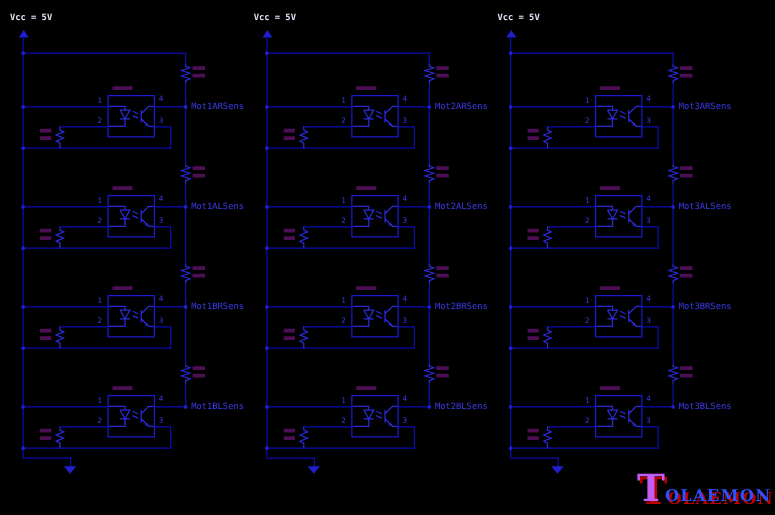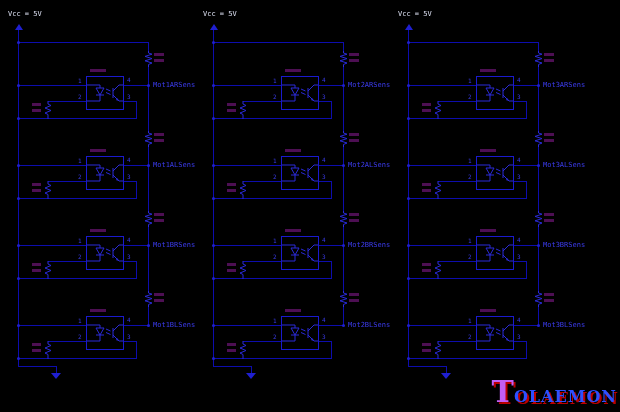--- a/index.html
+++ b/index.html
@@ -19,42 +19,42 @@
   .w-anode{left:10px;top:17px;width:68px}
   .w-cath{left:40px;top:33px;width:38px}
   .w-bottom{left:10px;top:50px;width:119px}
   .w-p3v{left:128px;top:33px;height:18px}
   .w-p3h{left:115px;top:33px;width:14px}
   .w-p4{left:115px;top:17px;width:25px}
   .icbox{position:absolute;left:78px;top:8px;width:36px;height:32px;border:1px solid #1a1ace;}
   .pin{position:absolute;font-size:6px;line-height:6px;color:#3939e6;}
   .pin1{left:70px;top:10px}.pin2{left:70px;top:26px}.pin4{left:119px;top:9px}.pin3{left:119px;top:26px}
   .sens{position:absolute;left:145px;top:13px;font-size:7px;color:#3c3cf0;white-space:nowrap;text-align:right;}
-  .vcc{position:absolute;left:0;top:10px;font-size:7px;color:#dfe3f5;white-space:nowrap;}
+  .vcc{position:absolute;left:0;top:10px;font-size:7px;color:#dfe3f5;white-space:nowrap;font-weight:bold;}
   .res{position:absolute;}
   .rres{left:36px;top:33px}
   .pullup{left:136px;top:-17px}
   .mark{position:absolute;background:#5a1262;opacity:.85;}
   .mark-part{left:82px;top:1px;width:16px;height:3px}
   .mark-r1{left:24px;top:35px;width:9px;height:3px}
   .mark-r2{left:24px;top:41px;width:9px;height:3px}
   .mark-p1{left:146px;top:-15px;width:10px;height:3px}
   .mark-p2{left:146px;top:-9px;width:10px;height:3px}
   .dot{position:absolute;width:3px;height:3px;border-radius:50%;background:#1f1fd0;}
   .dotA{left:9px;top:16px}.dotB{left:9px;top:49px}.dotC{left:139px;top:16px}.dot-top{left:9px;top:41px}
   .up-arrow{position:absolute;left:7px;top:24px;width:0;height:0;
             border-left:4px solid transparent;border-right:4px solid transparent;
             border-bottom:6px solid #1f1fd0;}
   .gnd-tri{position:absolute;left:43px;top:373px;width:0;height:0;
            border-left:5px solid transparent;border-right:5px solid transparent;
            border-top:6px solid #1f1fd0;}
   .logo{position:absolute;right:3px;bottom:5px;font-family:"DejaVu Serif",serif;
         font-weight:bold;line-height:1;white-space:nowrap;}
   .logo-first{font-size:30px;color:#c25ef5;text-shadow:2px 2px 0 #bb0000;}
-  .logo-rest{font-size:23px;color:#2d50ff;text-shadow:2px 2px 0 #bb0000;
+  .logo-rest{font-size:19px;color:#2d50ff;text-shadow:2px 2px 0 #bb0000;
              font-variant:small-caps;letter-spacing:1px;}
 </style>
 </head>
 <body>
 
 <svg width="0" height="0" style="position:absolute" aria-hidden="true">
   <defs>
     <g id="optosym" fill="none" stroke="#2a2ad8" stroke-width="1">
       <path d="M0 8 H13 V11 M9 11 H17 L13 18 L9 11 M9 18 H17 M13 18 V24 H0 M19 12 L23.5 14 M19 15.5 L23.5 17.5 M26 11 V21 M26 14 L32 8 H36 M26 18 L32 24 H36"></path>
       <path d="M32 24 L28.8 23 L30.6 21.2 Z" fill="#2a2ad8" stroke="none"></path>

